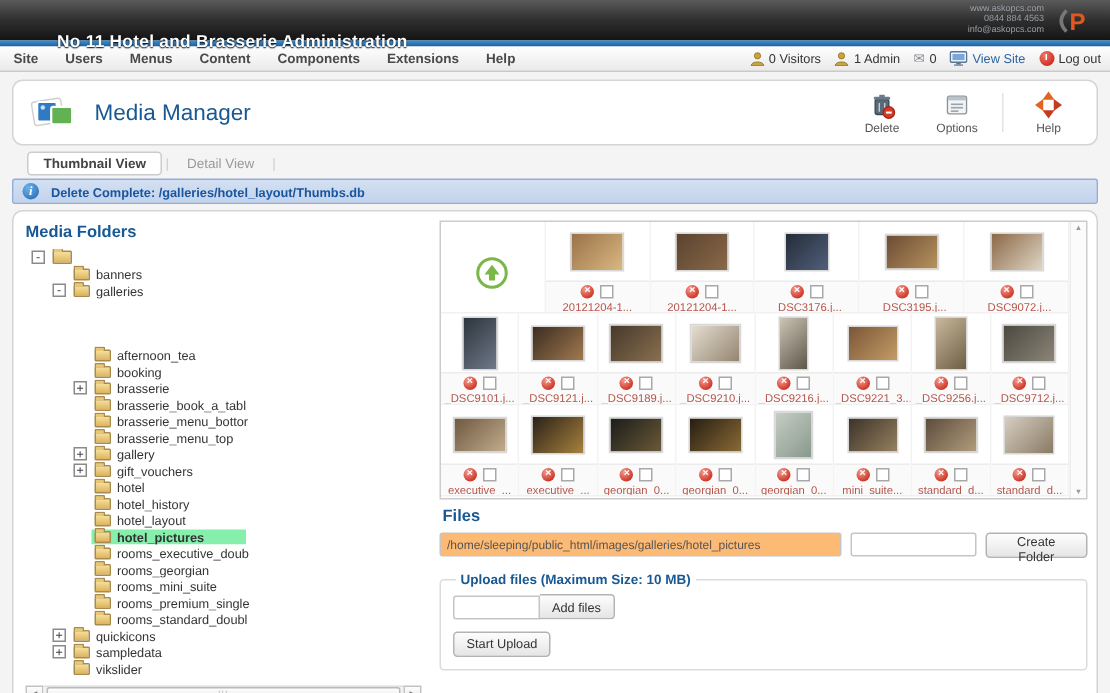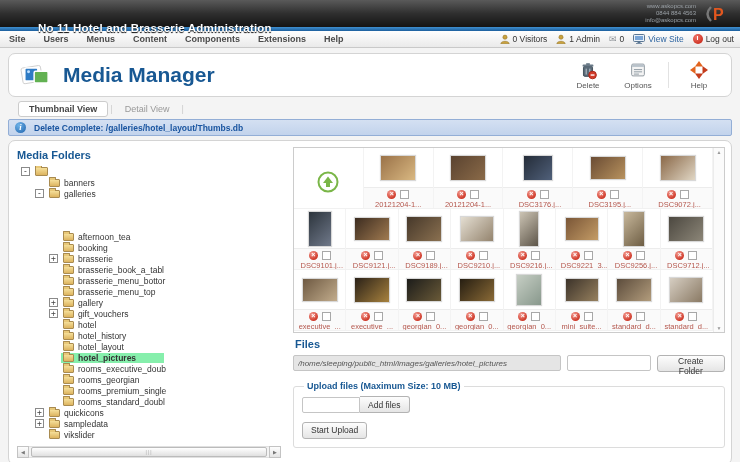--- a/index.html
+++ b/index.html
@@ -22,21 +22,21 @@
   .view-site-label { color: #2d64a0; }
   .logout-icon { width: 10px; height: 10px; border-radius: 50%; background: radial-gradient(circle at 35% 30%,#f0766a,#c01808); position: relative; display: inline-block; }
   .logout-icon::after { content: ""; position: absolute; left: 4.2px; top: 2px; width: 1.6px; height: 4px; background: #fff; }
 
   
   .wrap { padding: 5px 8px 0; }
   .panel { background: #fff; border: 1px solid #d4d4d4; border-radius: 7px; }
 
   
   .comp-header { height: 44px; display: flex; align-items: center; padding: 0 10px; }
-  .page-title { font-size: 21px; font-weight: bold; color: #185893; margin-left: 10px; }
+  .page-title { font-size: 15px; font-weight: normal; color: #185893; margin-left: 10px; }
   .toolbar { margin-left: auto; display: flex; gap: 6px; }
   .tool-btn { width: 44px; text-align: center; font-size: 8px; color: #555; padding: 2px 0; border-radius: 3px; cursor: pointer; }
   .tool-btn svg { display: block; margin: 0 auto 1px; }
   .tool-sep { width: 1px; background: #e2e2e2; margin: 4px 2px; }
 
   
   .tabs { display: flex; align-items: center; margin: 4px 0 0 10px; font-size: 9px; height: 15px; }
   .tab { padding: 2px 10px; color: #999; cursor: pointer; }
   .tab.active { background: #fff; border: 1px solid #ccc; border-radius: 3px; color: #444; font-weight: bold; }
   .tab-sep { color: #ccc; margin: 0 2px; }
@@ -82,21 +82,21 @@
   .del-icon { width: 9px; height: 9px; border-radius: 50%; background: radial-gradient(circle at 35% 30%,#f49a90,#cf3a2a 70%); color: #fff; font-size: 7px; line-height: 8px; text-align: center; font-weight: bold; cursor: pointer; }
   .file-check { appearance: none; -webkit-appearance: none; width: 9px; height: 9px; border: 1px solid #a8a8a8; background: #fff; margin: 0; cursor: pointer; }
   .fname { display: block; font-size: 7.5px; color: #b4564c; max-width: 50px; margin: 1px auto 0; overflow: hidden; white-space: nowrap; text-decoration: none; cursor: pointer; }
   .up-cell { justify-content: center; }
   .up-icon { margin-top: 8px; cursor: pointer; }
 
   
   .files-sec { margin-top: 5px; }
   .files-row { display: flex; gap: 6px; margin-top: 3px; }
   .txt { border: 1px solid #c5c5c5; height: 16px; font-size: 8px; padding: 0 4px; border-radius: 2px; font-family: "Liberation Sans", sans-serif; background: #fff; }
-  .path-input { width: 276px; background: #e5e5e5; color: #555; font-style: italic; }
+  .path-input { width: 276px; background: #fdba74; color: #555; }
   .newfolder-input { width: 84px; }
   .btn { background: linear-gradient(#fdfdfd,#e5e5e5); border: 1px solid #b3b3b3; border-radius: 3px; font-size: 8.5px; color: #333; padding: 0 8px; height: 17px; cursor: pointer; font-family: "Liberation Sans", sans-serif; }
 
   
   .upload-fs { margin-top: 9px; border: 1px solid #dcdcdc; border-radius: 3px; padding: 5px 8px 8px; }
   .upload-fs legend { font-size: 9px; font-weight: bold; color: #185893; padding: 0 3px; margin-left: 2px; }
   .upload-row { display: flex; gap: 0; align-items: center; }
   .upload-input { width: 58px; border-radius: 2px 0 0 2px; }
   .addfiles-btn { border-radius: 0 3px 3px 0; border-left: none; }
   .start-upload { margin-top: 6px; }
@@ -358,20 +358,27 @@
             <span class="exp-slot"></span>
             <span class="tree-label-wrap">
               <span class="folder"></span>
               <span class="tree-label">rooms_georgian</span>
             </span>
           </div>
           <div class="tree-row" style="padding-left: 34px;">
             <span class="exp-slot"></span>
             <span class="tree-label-wrap">
               <span class="folder"></span>
+              <span class="tree-label">rooms_mini_suite</span>
+            </span>
+          </div>
+          <div class="tree-row" style="padding-left: 34px;">
+            <span class="exp-slot"></span>
+            <span class="tree-label-wrap">
+              <span class="folder"></span>
               <span class="tree-label">rooms_premium_single</span>
             </span>
           </div>
           <div class="tree-row" style="padding-left: 34px;">
             <span class="exp-slot"></span>
             <span class="tree-label-wrap">
               <span class="folder"></span>
               <span class="tree-label">rooms_standard_doubl</span>
             </span>
           </div>

